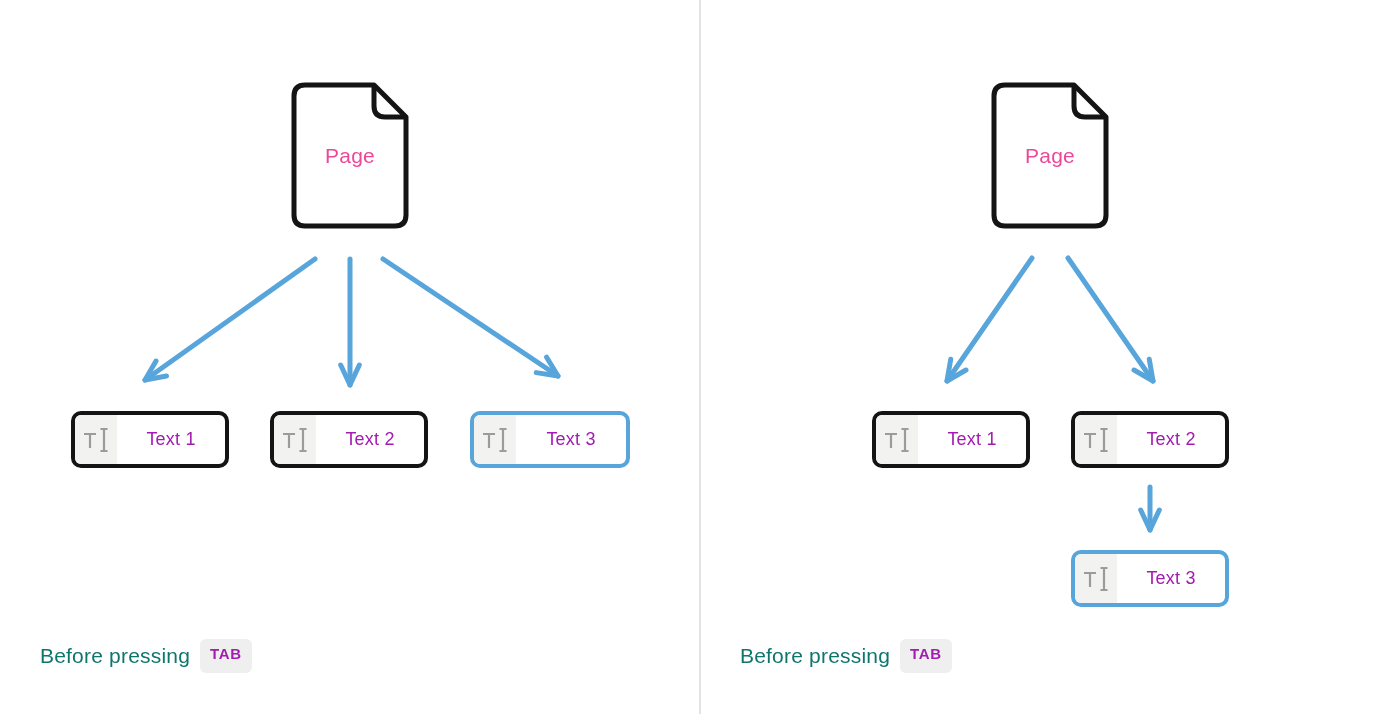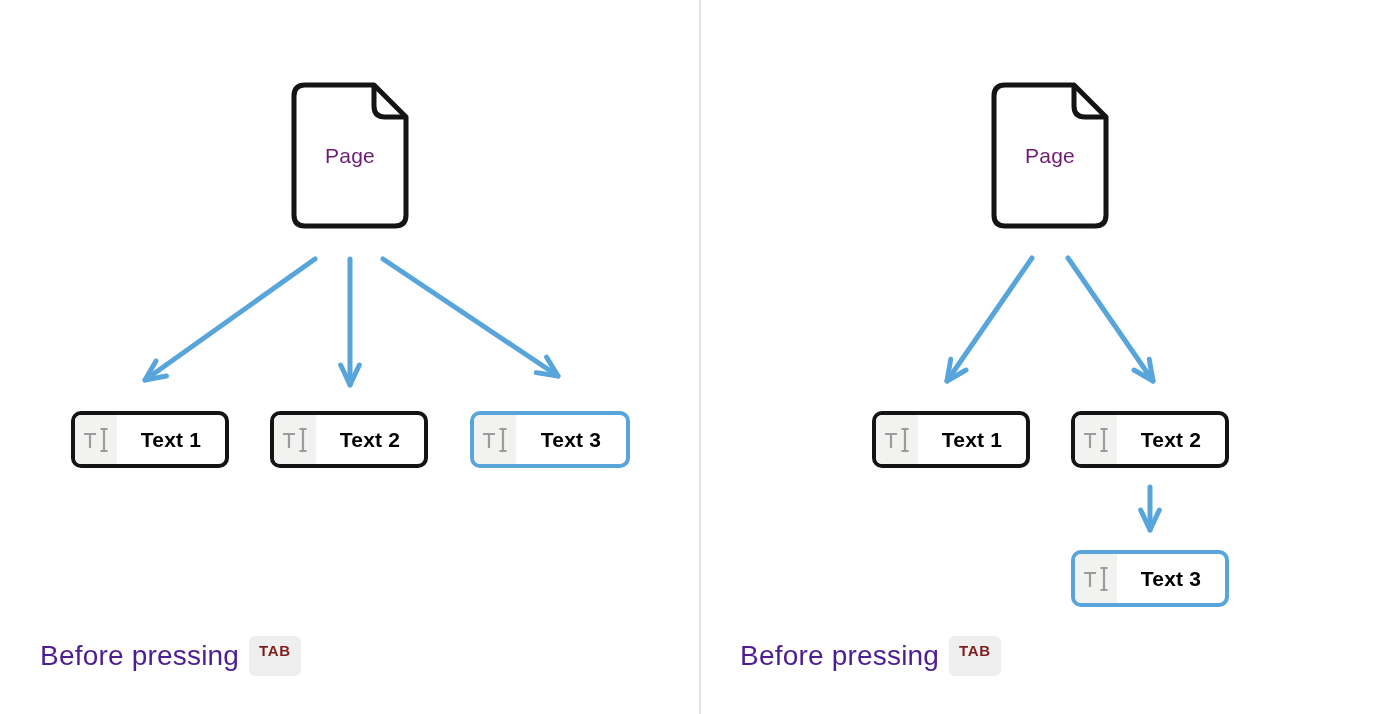--- a/index.html
+++ b/index.html
@@ -28,21 +28,21 @@
   .page-icon {
     position: absolute;
     left: 291px; top: 82px;
     width: 118px; height: 147px;
     display: flex; align-items: center; justify-content: center;
   }
   .page-icon svg { position: absolute; left: 0; top: 0; }
   .page-label {
     position: relative;
     font-size: 21px;
-    color: #701a75;
+    color: #ec4899;
     letter-spacing: 0.2px;
   }
 
   .arrows {
     position: absolute;
     left: 0; top: 0;
     width: 700px; height: 714px;
     pointer-events: none;
   }
   .arrows path, .arrows polyline {
@@ -68,47 +68,47 @@
   .block .icon-area {
     width: 42px;
     background: #f2f2f1;
     display: flex; align-items: center; justify-content: center;
     flex: none;
   }
   .block .icon-area svg { display: block; }
   .block .label {
     flex: 1;
     display: flex; align-items: center; justify-content: center;
-    font-size: 21px;
-    font-weight: 700;
-    color: #000000;
+    font-size: 18px;
+    font-weight: 400;
+    color: #a21caf;
     letter-spacing: 0.2px;
   }
 
   .caption {
     position: absolute;
     left: 40px; top: 638px;
     height: 36px;
     display: inline-flex;
     align-items: center;
     gap: 10px;
   }
   .caption .caption-text {
-    font-size: 28px;
-    color: #4c1d95;
+    font-size: 21px;
+    color: #0f766e;
     letter-spacing: 0.2px;
     white-space: nowrap;
   }
   .caption .key-badge {
     background: #efefef;
-    color: #7f1d1d;
+    color: #a21caf;
     font-size: 15px;
     font-weight: 700;
     letter-spacing: 0.6px;
-    padding: 7px 10px 18px 10px;
+    padding: 7px 10px 12px 10px;
     border-radius: 6px;
     line-height: 1;
   }
 </style>
 </head>
 <body>
 
 <div class="stage">
 
   <div class="divider"></div>

